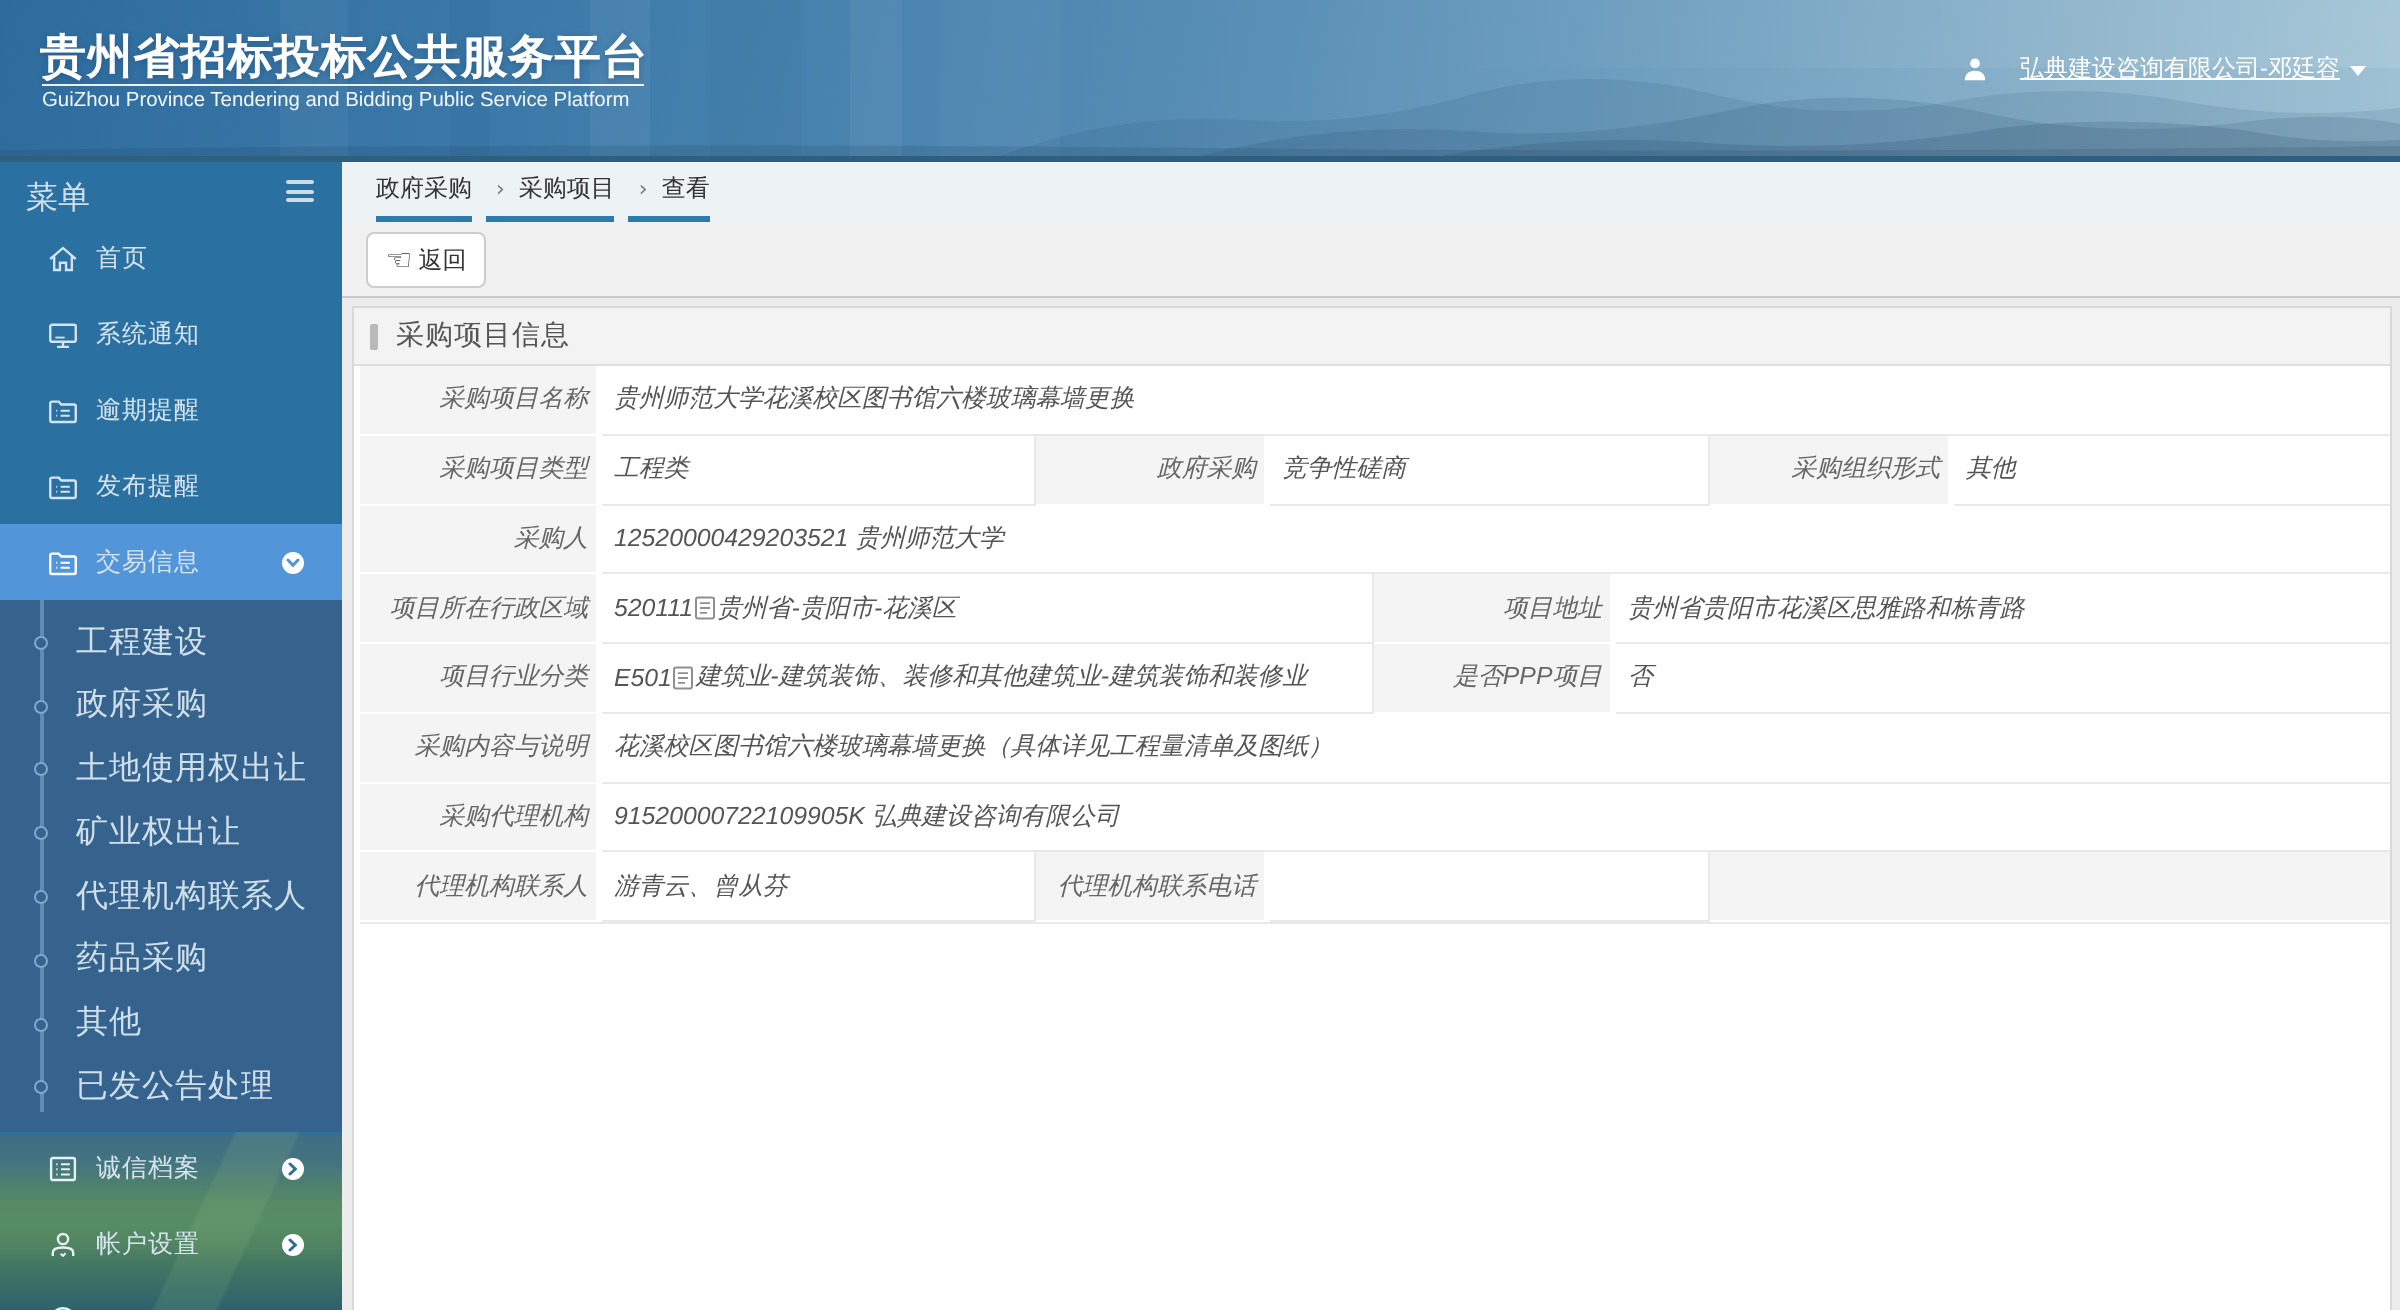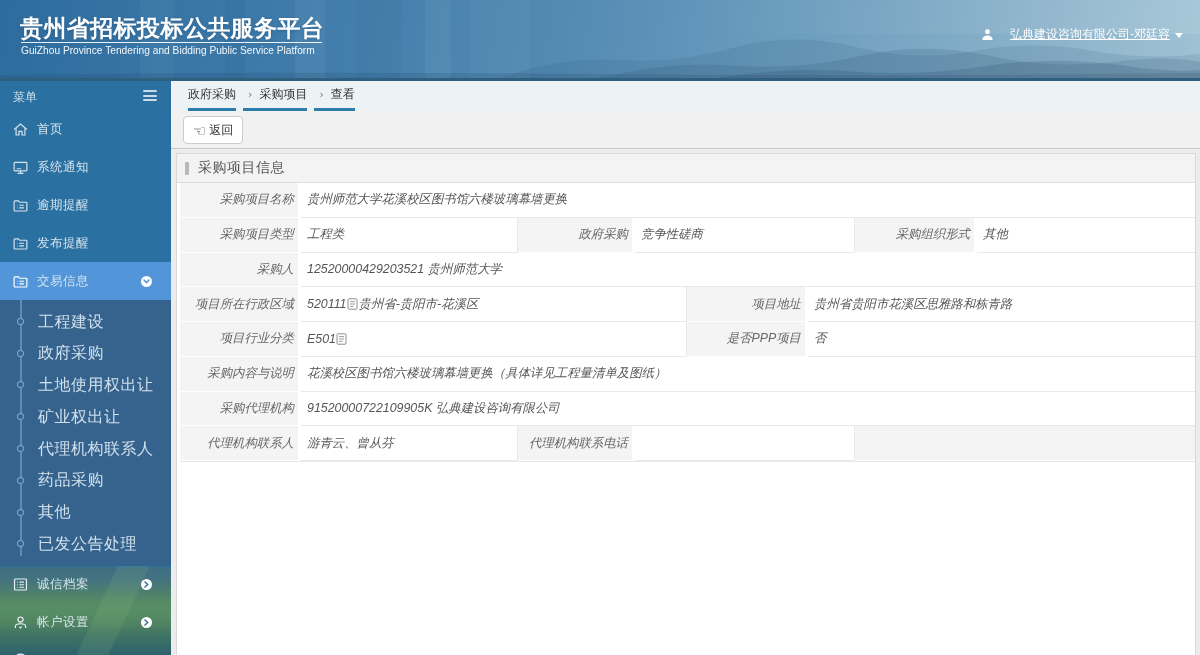--- a/index.html
+++ b/index.html
@@ -20,24 +20,24 @@
     border-top:5px solid #fff; margin-left:5px; margin-top:2px; }
 
   .topline { position:absolute; left:0; top:78px; width:1200px; height:3px; background:#2f5f7e; }
 
   
   .sidebar { position:absolute; left:0; top:81px; width:171px; height:574px; overflow:hidden;
     background:
       linear-gradient(115deg, rgba(0,0,0,0) 0 55%, rgba(150,195,135,.14) 56% 70%, rgba(0,0,0,0) 71%) 0 485px / 171px 89px no-repeat,
       linear-gradient(180deg,#2a70a0 0,#2a70a0 485px,#3f6e83 487px,#43737f 499px,#4d7f6f 511px,#568a65 520px,#578d64 531px,#4f8361 543px,#437763 551px,#386e67 561px,#2f616e 574px); }
   .menu-bar { position:relative; height:29px; }
-  .menu-label { position:absolute; left:13px; top:8px; font-size:12px; color:#cfe0eb; }
+  .menu-label { position:absolute; left:13px; top:8px; font-size:16px; color:#cfe0eb; }
   .hamburger { position:absolute; right:14px; top:9px; width:14px; height:11px; display:flex; flex-direction:column; justify-content:space-between; cursor:pointer; }
   .hamburger span { display:block; height:2px; background:#ccdbe6; border-radius:1px; }
-  .sb-item { position:relative; height:38px; display:flex; align-items:center; padding-left:12px; cursor:pointer; }
+  .sb-item { position:relative; height:38px; display:flex; align-items:center; padding-left:23px; cursor:pointer; }
   .sb-item .ic { width:17px; height:17px; flex:0 0 17px; }
   .sb-item .lbl { margin-left:8px; font-size:12.5px; color:#d6e4ee; letter-spacing:.5px; }
   .sb-item.active { background:#5295d8;text-align:center; }
   .chev-circle { position:absolute; right:19px; top:50%; margin-top:-5.5px; width:11px; height:11px;
     border-radius:50%; background:#fff; display:flex; align-items:center; justify-content:center; }
   .chev-circle svg { display:block; }
   .submenu { position:relative; padding:5.5px 0 6px 0; }
   .submenu .guide { position:absolute; left:20px; top:0; width:2px; height:256px; background:rgba(125,175,215,.55); }
   .sub-item { position:relative; height:31.8px; line-height:31.8px; padding-left:38px;
     font-size:16px; color:#cfe0ec; letter-spacing:.5px; cursor:pointer; white-space:nowrap; }
@@ -288,20 +288,21 @@
     </div>
 
     <div class="trow">
       <div class="cell lab w-lab">项目行业分类</div>
       <div class="cell val w-half">
         <span>E501</span>
         <svg class="doc-ic" width="11" height="12" viewBox="0 0 11 12">
           <rect x="1" y="0.8" width="9" height="10.4" rx="1" fill="none" stroke="#8f8f8f" stroke-width="1"></rect>
           <path d="M3 3.6 H8 M3 6 H8 M3 8.4 H6.5" stroke="#8f8f8f" stroke-width="0.9"></path>
         </svg>
+        <span>建筑业-建筑装饰、装修和其他建筑业-建筑装饰和装修业</span>
       </div>
       <div class="cell lab w-lab">是否PPP项目</div>
       <div class="cell val w-rest">否</div>
     </div>
 
     <div class="trow">
       <div class="cell lab w-lab">采购内容与说明</div>
       <div class="cell val w-rest">花溪校区图书馆六楼玻璃幕墙更换（具体详见工程量清单及图纸）</div>
     </div>
 

